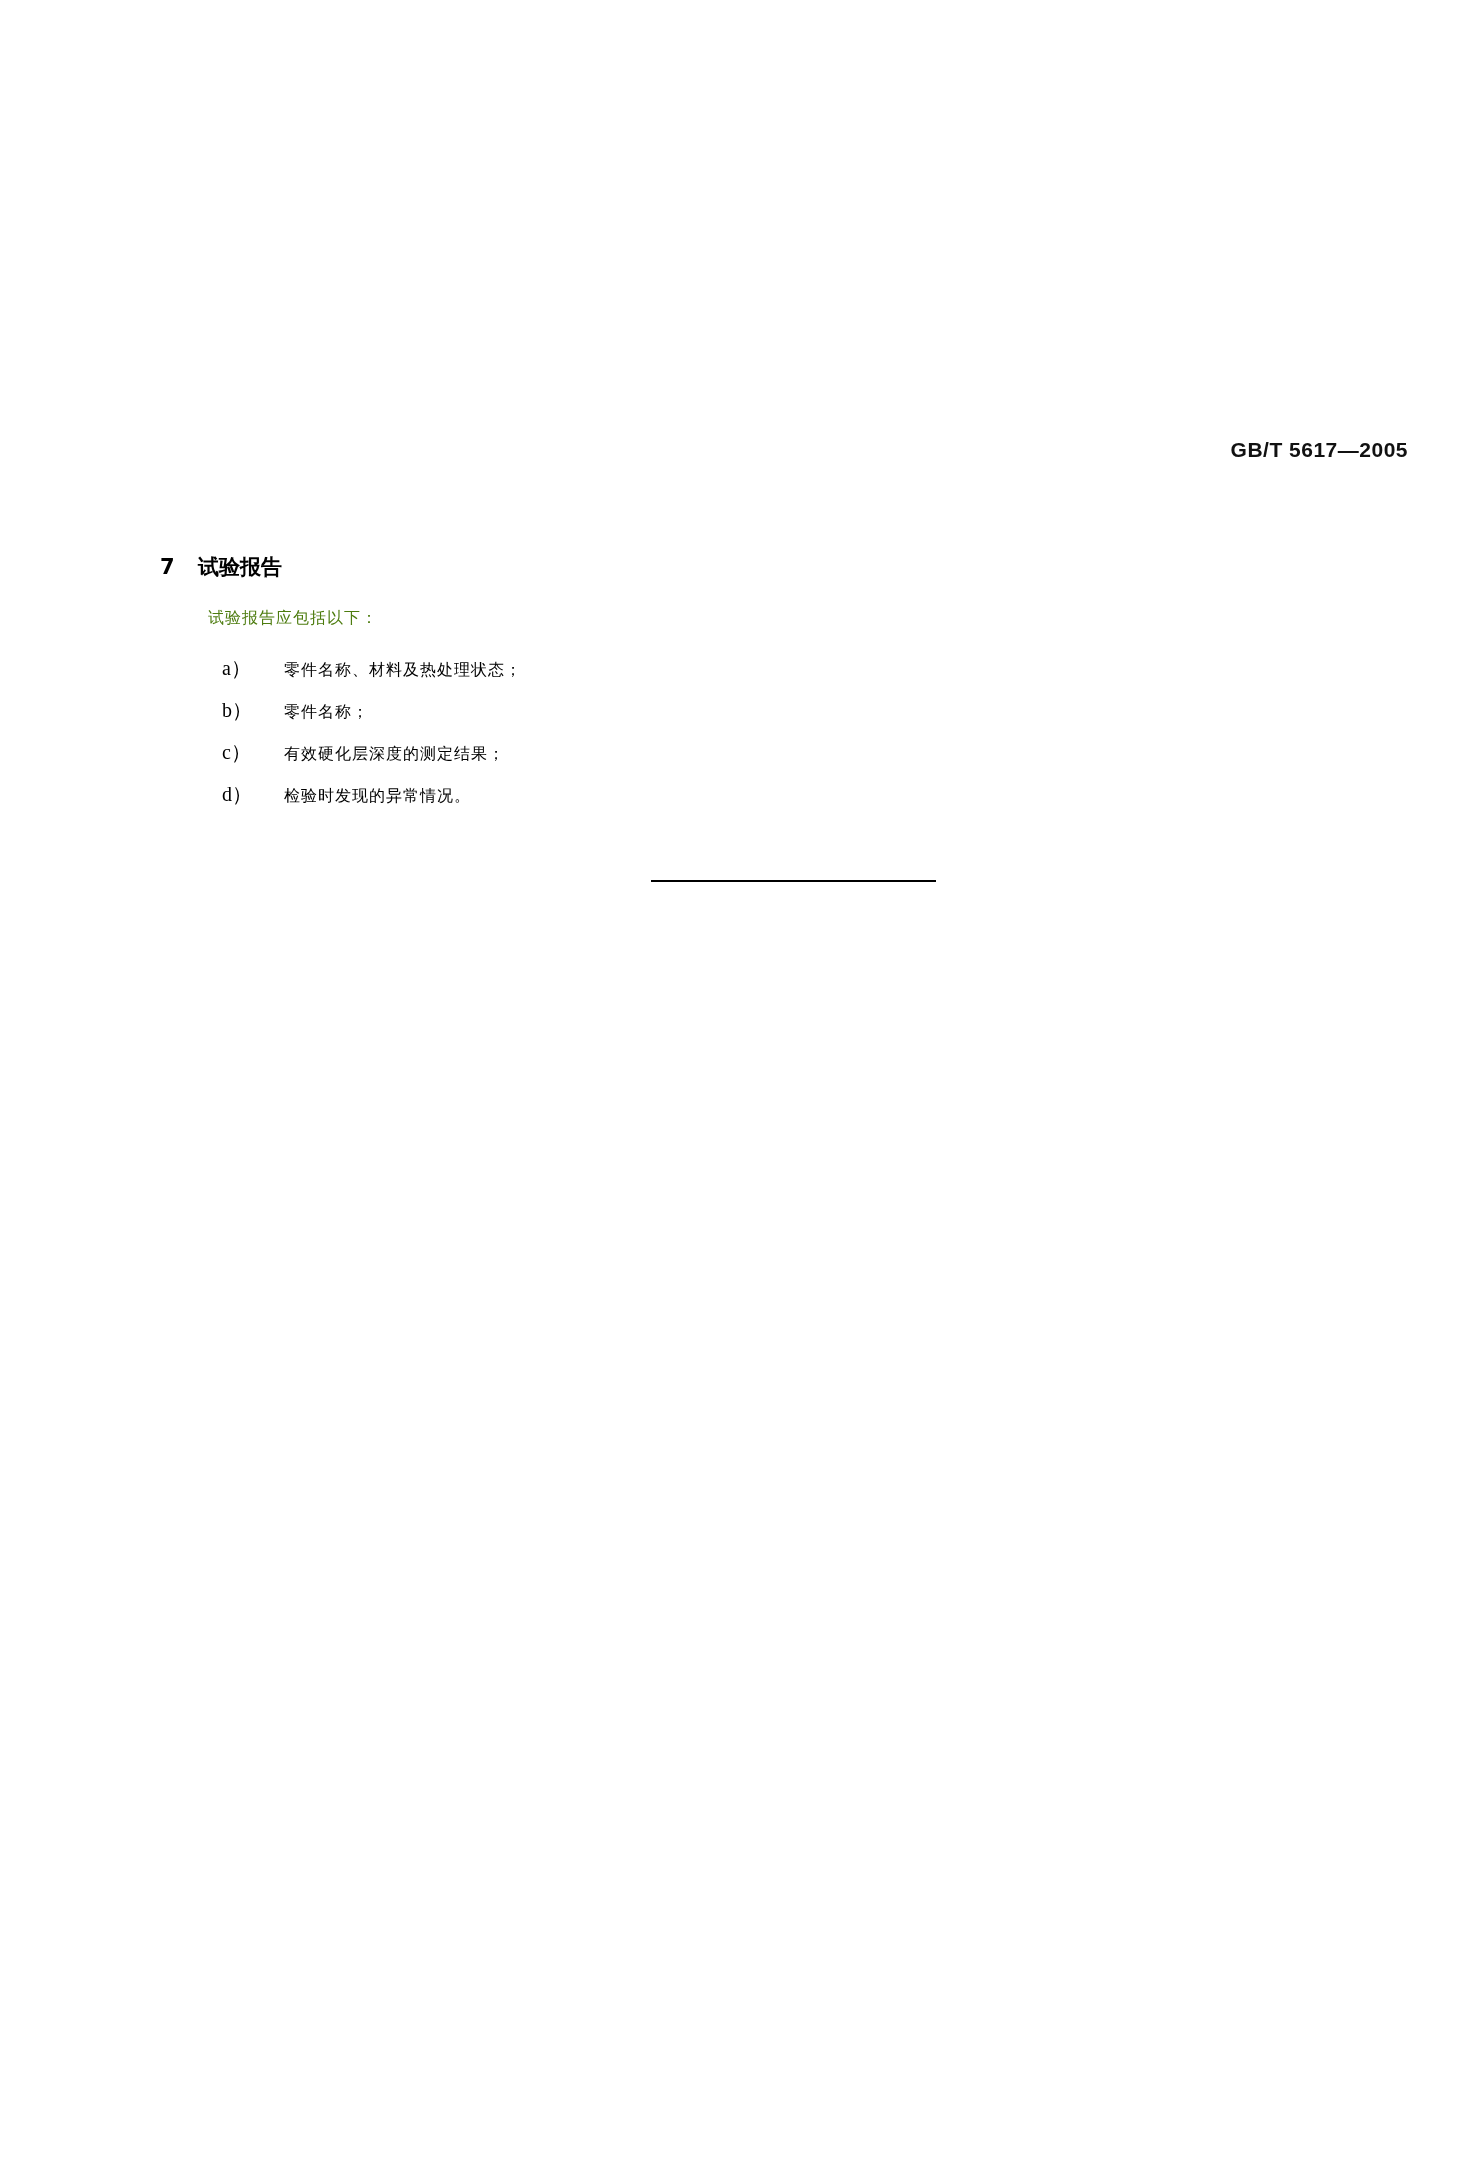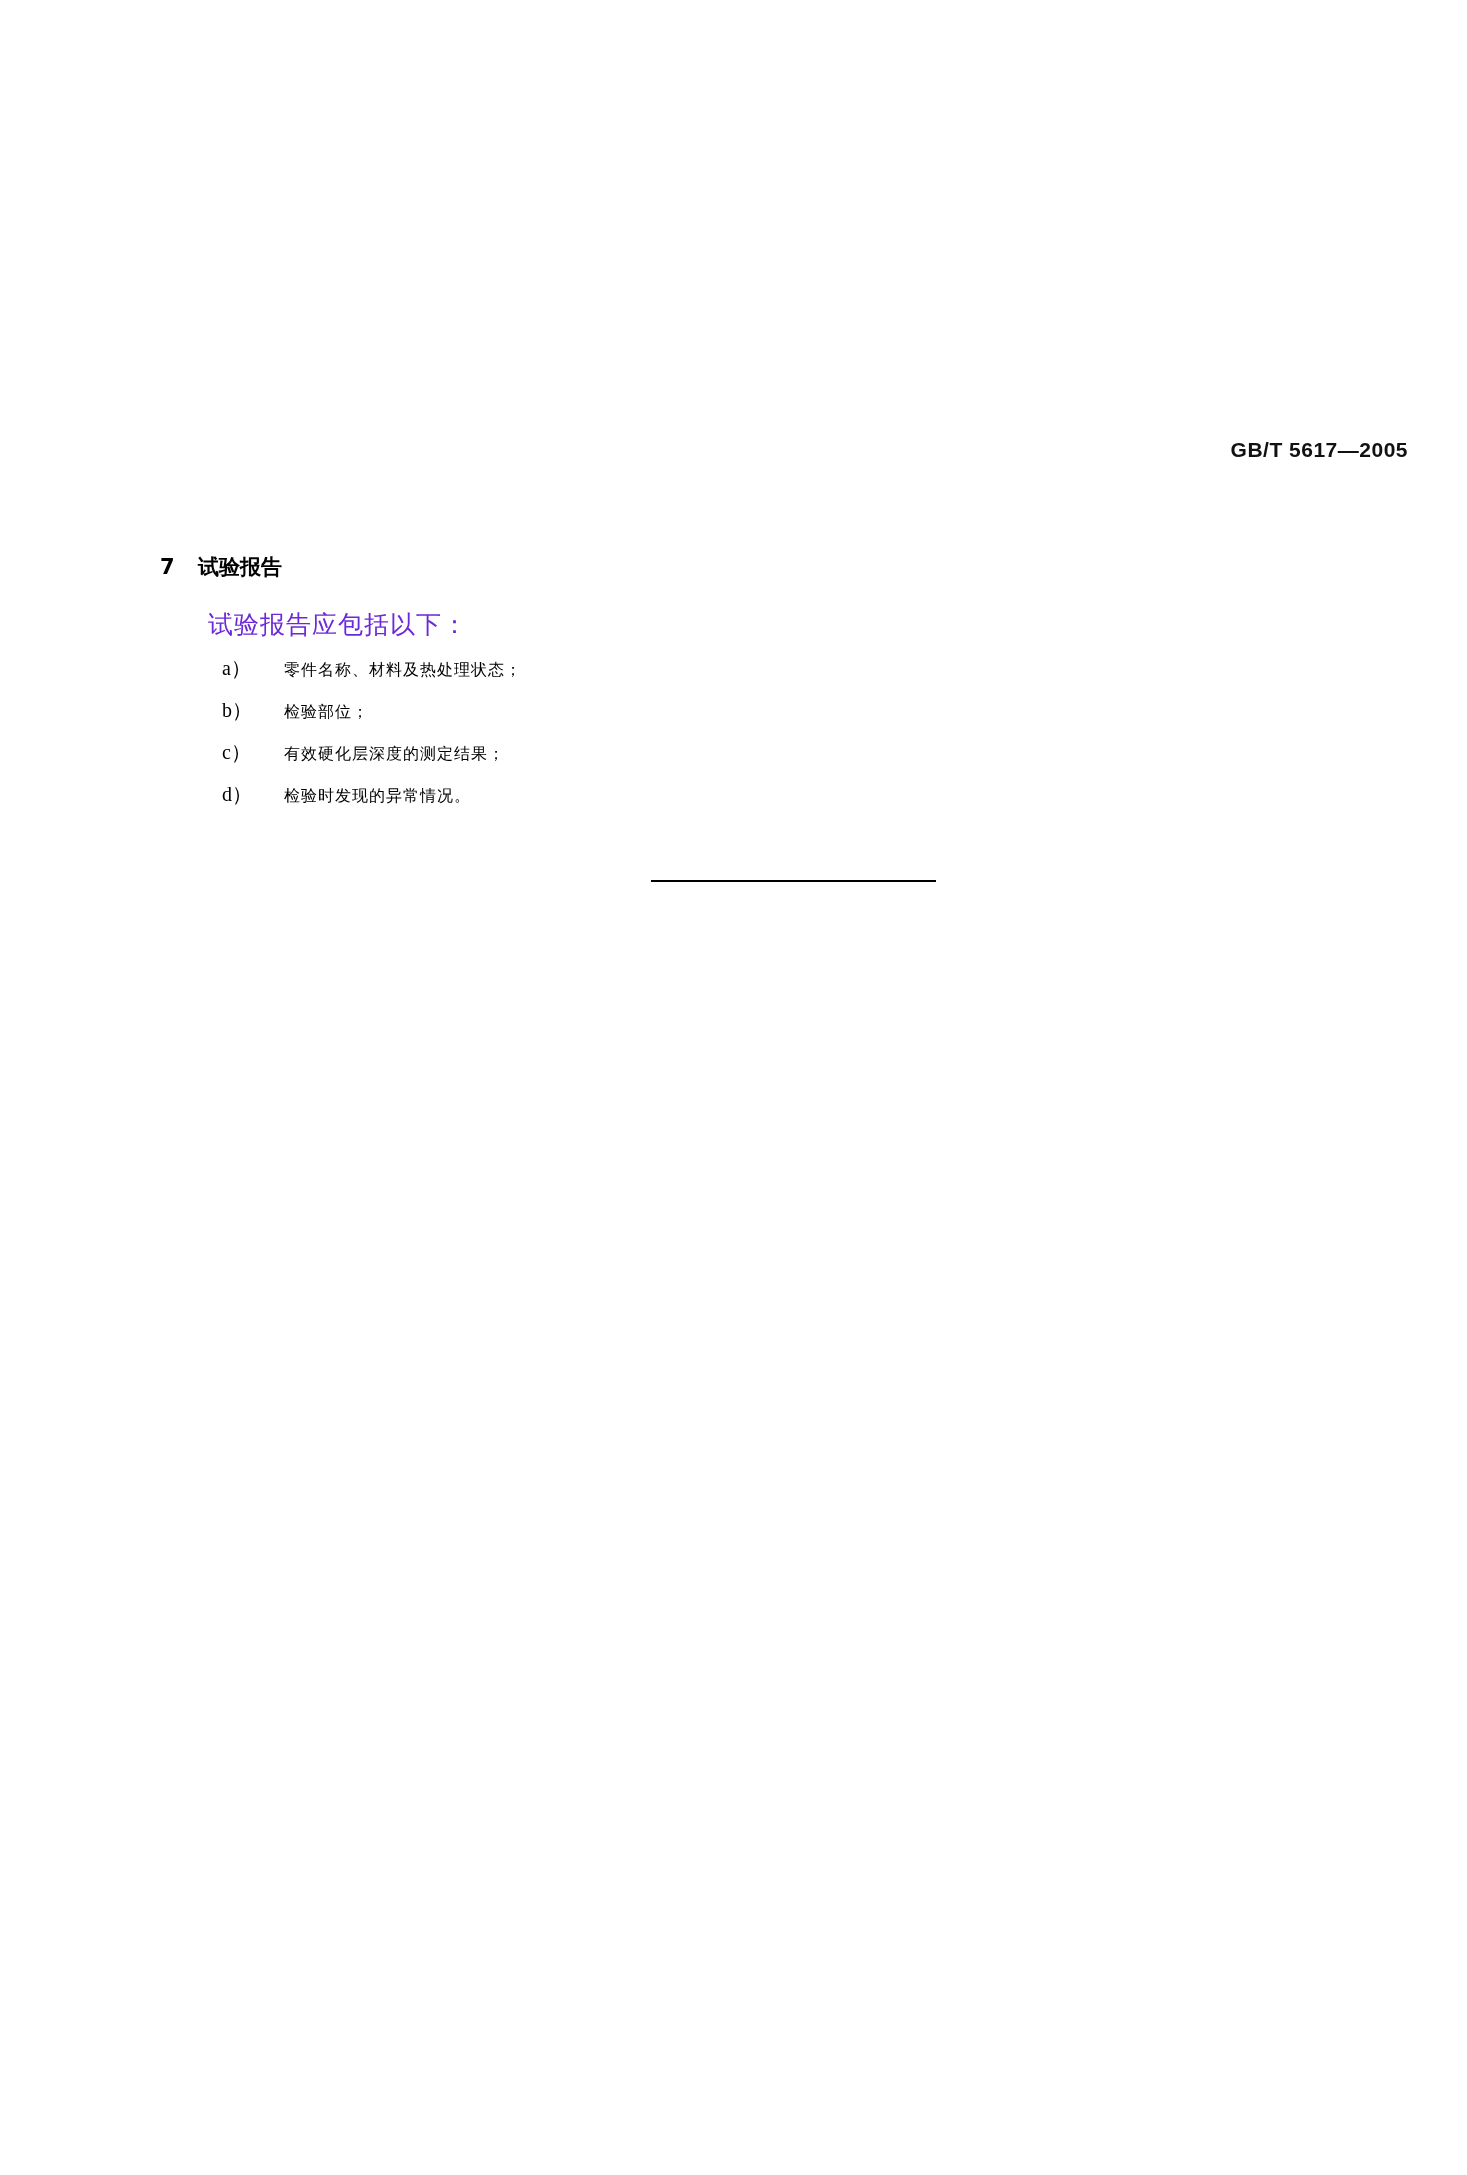--- a/index.html
+++ b/index.html
@@ -39,22 +39,22 @@
   }
   .section-heading .num {
     display: inline-block;
     width: 38px;
   }
   .intro-line {
     position: absolute;
     top: 608px;
     left: 208px;
     font-family: "DejaVu Sans", sans-serif;
-    font-size: 25px;
-    color: #6d28d9;
+    font-size: 16px;
+    color: #4d7c0f;
     letter-spacing: 1px;
     white-space: nowrap;
   }
   .item-list {
     position: absolute;
     top: 655px;
     left: 222px;
     margin: 0;
     padding: 0;
     list-style: none;
@@ -100,21 +100,21 @@
 
   <div class="intro-line">试验报告应包括以下：</div>
 
   <ul class="item-list">
     <li class="item-row">
       <span class="item-marker">a）</span>
       <span class="item-text">零件名称、材料及热处理状态；</span>
     </li>
     <li class="item-row">
       <span class="item-marker">b）</span>
-      <span class="item-text">检验部位；</span>
+      <span class="item-text">零件名称；</span>
     </li>
     <li class="item-row">
       <span class="item-marker">c）</span>
       <span class="item-text">有效硬化层深度的测定结果；</span>
     </li>
     <li class="item-row">
       <span class="item-marker">d）</span>
       <span class="item-text">检验时发现的异常情况。</span>
     </li>
   </ul>

